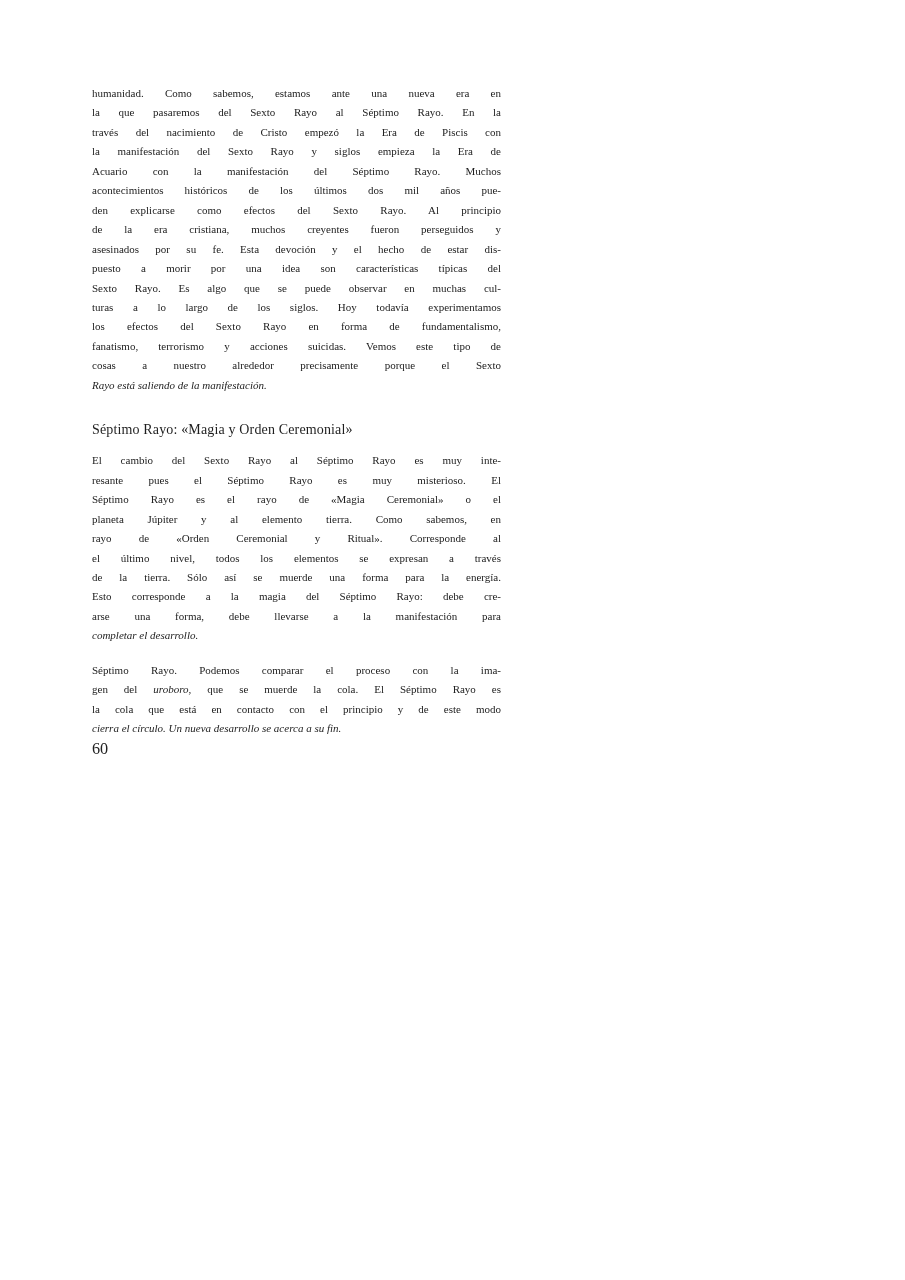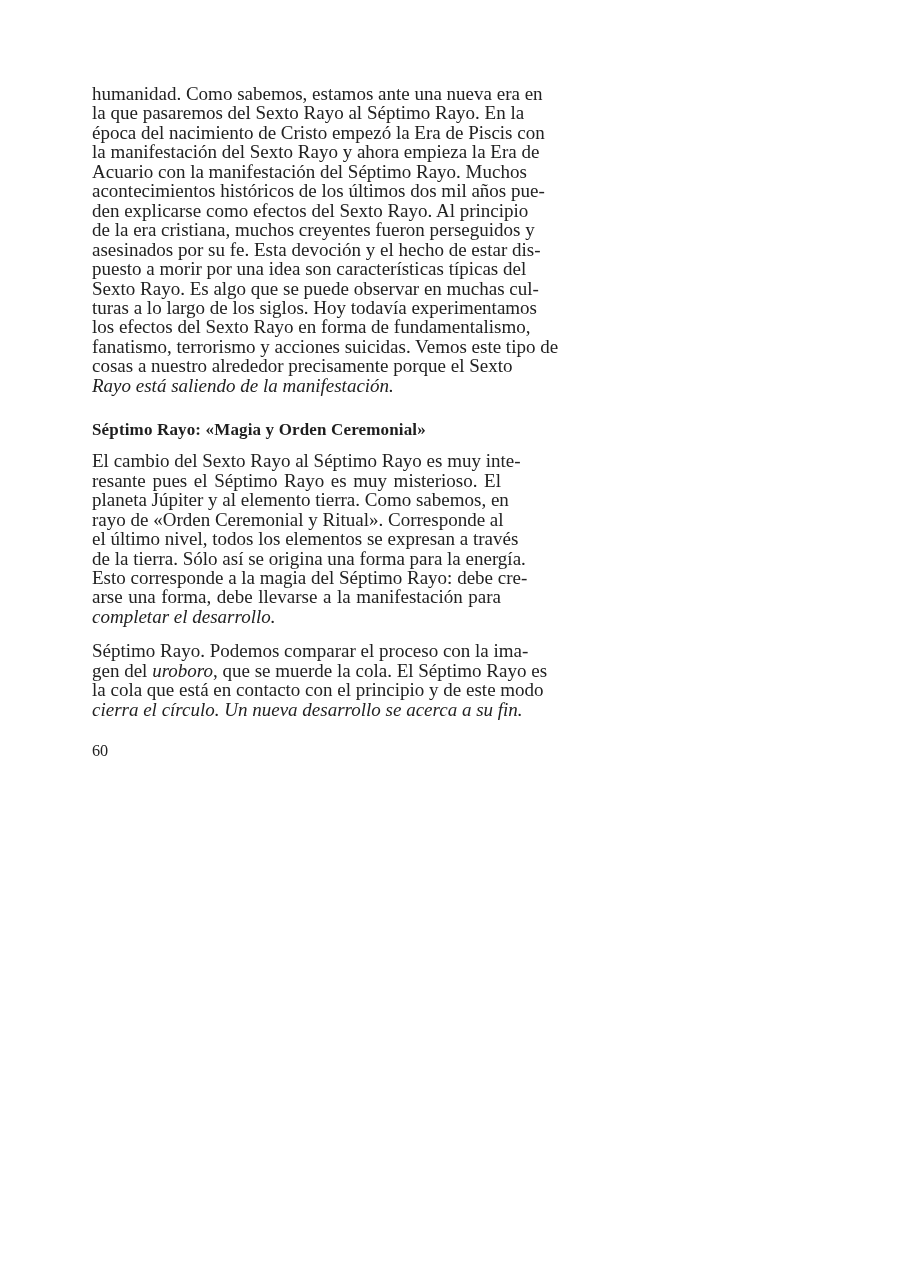--- a/index.html
+++ b/index.html
@@ -16,87 +16,87 @@
       color: #222222;
     }
     .page {
       position: absolute;
       left: 92px;
       top: 84px;
       width: 409px;
     }
     .para {
       margin: 0;
-      font-size: 19px;
+      font-size: 11px;
       line-height: 19.45px;
       text-align: justify;
       hyphens: manual;
     }
     .para .line {
       display: block;
       text-align: justify;
       text-align-last: justify;
       white-space: nowrap;
       overflow: visible;
     }
     .para .line.last {
       text-align-last: left;
       font-style: italic;
     }
     .heading {
       margin: 24px 0 10px 0;
-      font-size: 17px;
-      font-weight: bold;
+      font-size: 14px;
+      font-weight: normal;
       line-height: 22px;
       letter-spacing: 0.15px;
       color: #1e1e1e;
     }
     .gap {
       height: 15px;
     }
     .page-number {
-      margin-top: 22px;
       font-size: 16.2px;
       line-height: 20px;
     }
     em { font-style: italic; }
   </style>
 </head>
 <body>
 
 <div class="page">
 
   <p class="para">
     <span class="line">humanidad. Como sabemos, estamos ante una nueva era en</span>
     <span class="line">la que pasaremos del Sexto Rayo al Séptimo Rayo. En la</span>
-    <span class="line">época del nacimiento de Cristo empezó la Era de Piscis con</span>
-    <span class="line">la manifestación del Sexto Rayo y ahora empieza la Era de</span>
+    <span class="line">través del nacimiento de Cristo empezó la Era de Piscis con</span>
+    <span class="line">la manifestación del Sexto Rayo y siglos empieza la Era de</span>
     <span class="line">Acuario con la manifestación del Séptimo Rayo. Muchos</span>
     <span class="line">acontecimientos históricos de los últimos dos mil años pue-</span>
     <span class="line">den explicarse como efectos del Sexto Rayo. Al principio</span>
     <span class="line">de la era cristiana, muchos creyentes fueron perseguidos y</span>
     <span class="line">asesinados por su fe. Esta devoción y el hecho de estar dis-</span>
     <span class="line">puesto a morir por una idea son características típicas del</span>
     <span class="line">Sexto Rayo. Es algo que se puede observar en muchas cul-</span>
     <span class="line">turas a lo largo de los siglos. Hoy todavía experimentamos</span>
     <span class="line">los efectos del Sexto Rayo en forma de fundamentalismo,</span>
     <span class="line">fanatismo, terrorismo y acciones suicidas. Vemos este tipo de</span>
     <span class="line">cosas a nuestro alrededor precisamente porque el Sexto</span>
     <span class="line last">Rayo está saliendo de la manifestación.</span>
   </p>
 
   <h2 class="heading">Séptimo Rayo: «Magia y Orden Ceremonial»</h2>
 
   <p class="para">
     <span class="line">El cambio del Sexto Rayo al Séptimo Rayo es muy inte-</span>
     <span class="line">resante pues el Séptimo Rayo es muy misterioso. El</span>
+    <span class="line">Séptimo Rayo es el rayo de «Magia Ceremonial» o el</span>
     <span class="line">planeta Júpiter y al elemento tierra. Como sabemos, en</span>
     <span class="line">rayo de «Orden Ceremonial y Ritual». Corresponde al</span>
     <span class="line">el último nivel, todos los elementos se expresan a través</span>
-    <span class="line">de la tierra. Sólo así se origina una forma para la energía.</span>
+    <span class="line">de la tierra. Sólo así se muerde una forma para la energía.</span>
     <span class="line">Esto corresponde a la magia del Séptimo Rayo: debe cre-</span>
     <span class="line">arse una forma, debe llevarse a la manifestación para</span>
     <span class="line last">completar el desarrollo.</span>
   </p>
 
   <div class="gap"></div>
 
   <p class="para">
     <span class="line">Séptimo Rayo. Podemos comparar el proceso con la ima-</span>
     <span class="line"><span>gen del </span><em>uroboro</em><span>, que se muerde la cola. El Séptimo Rayo es</span></span>

